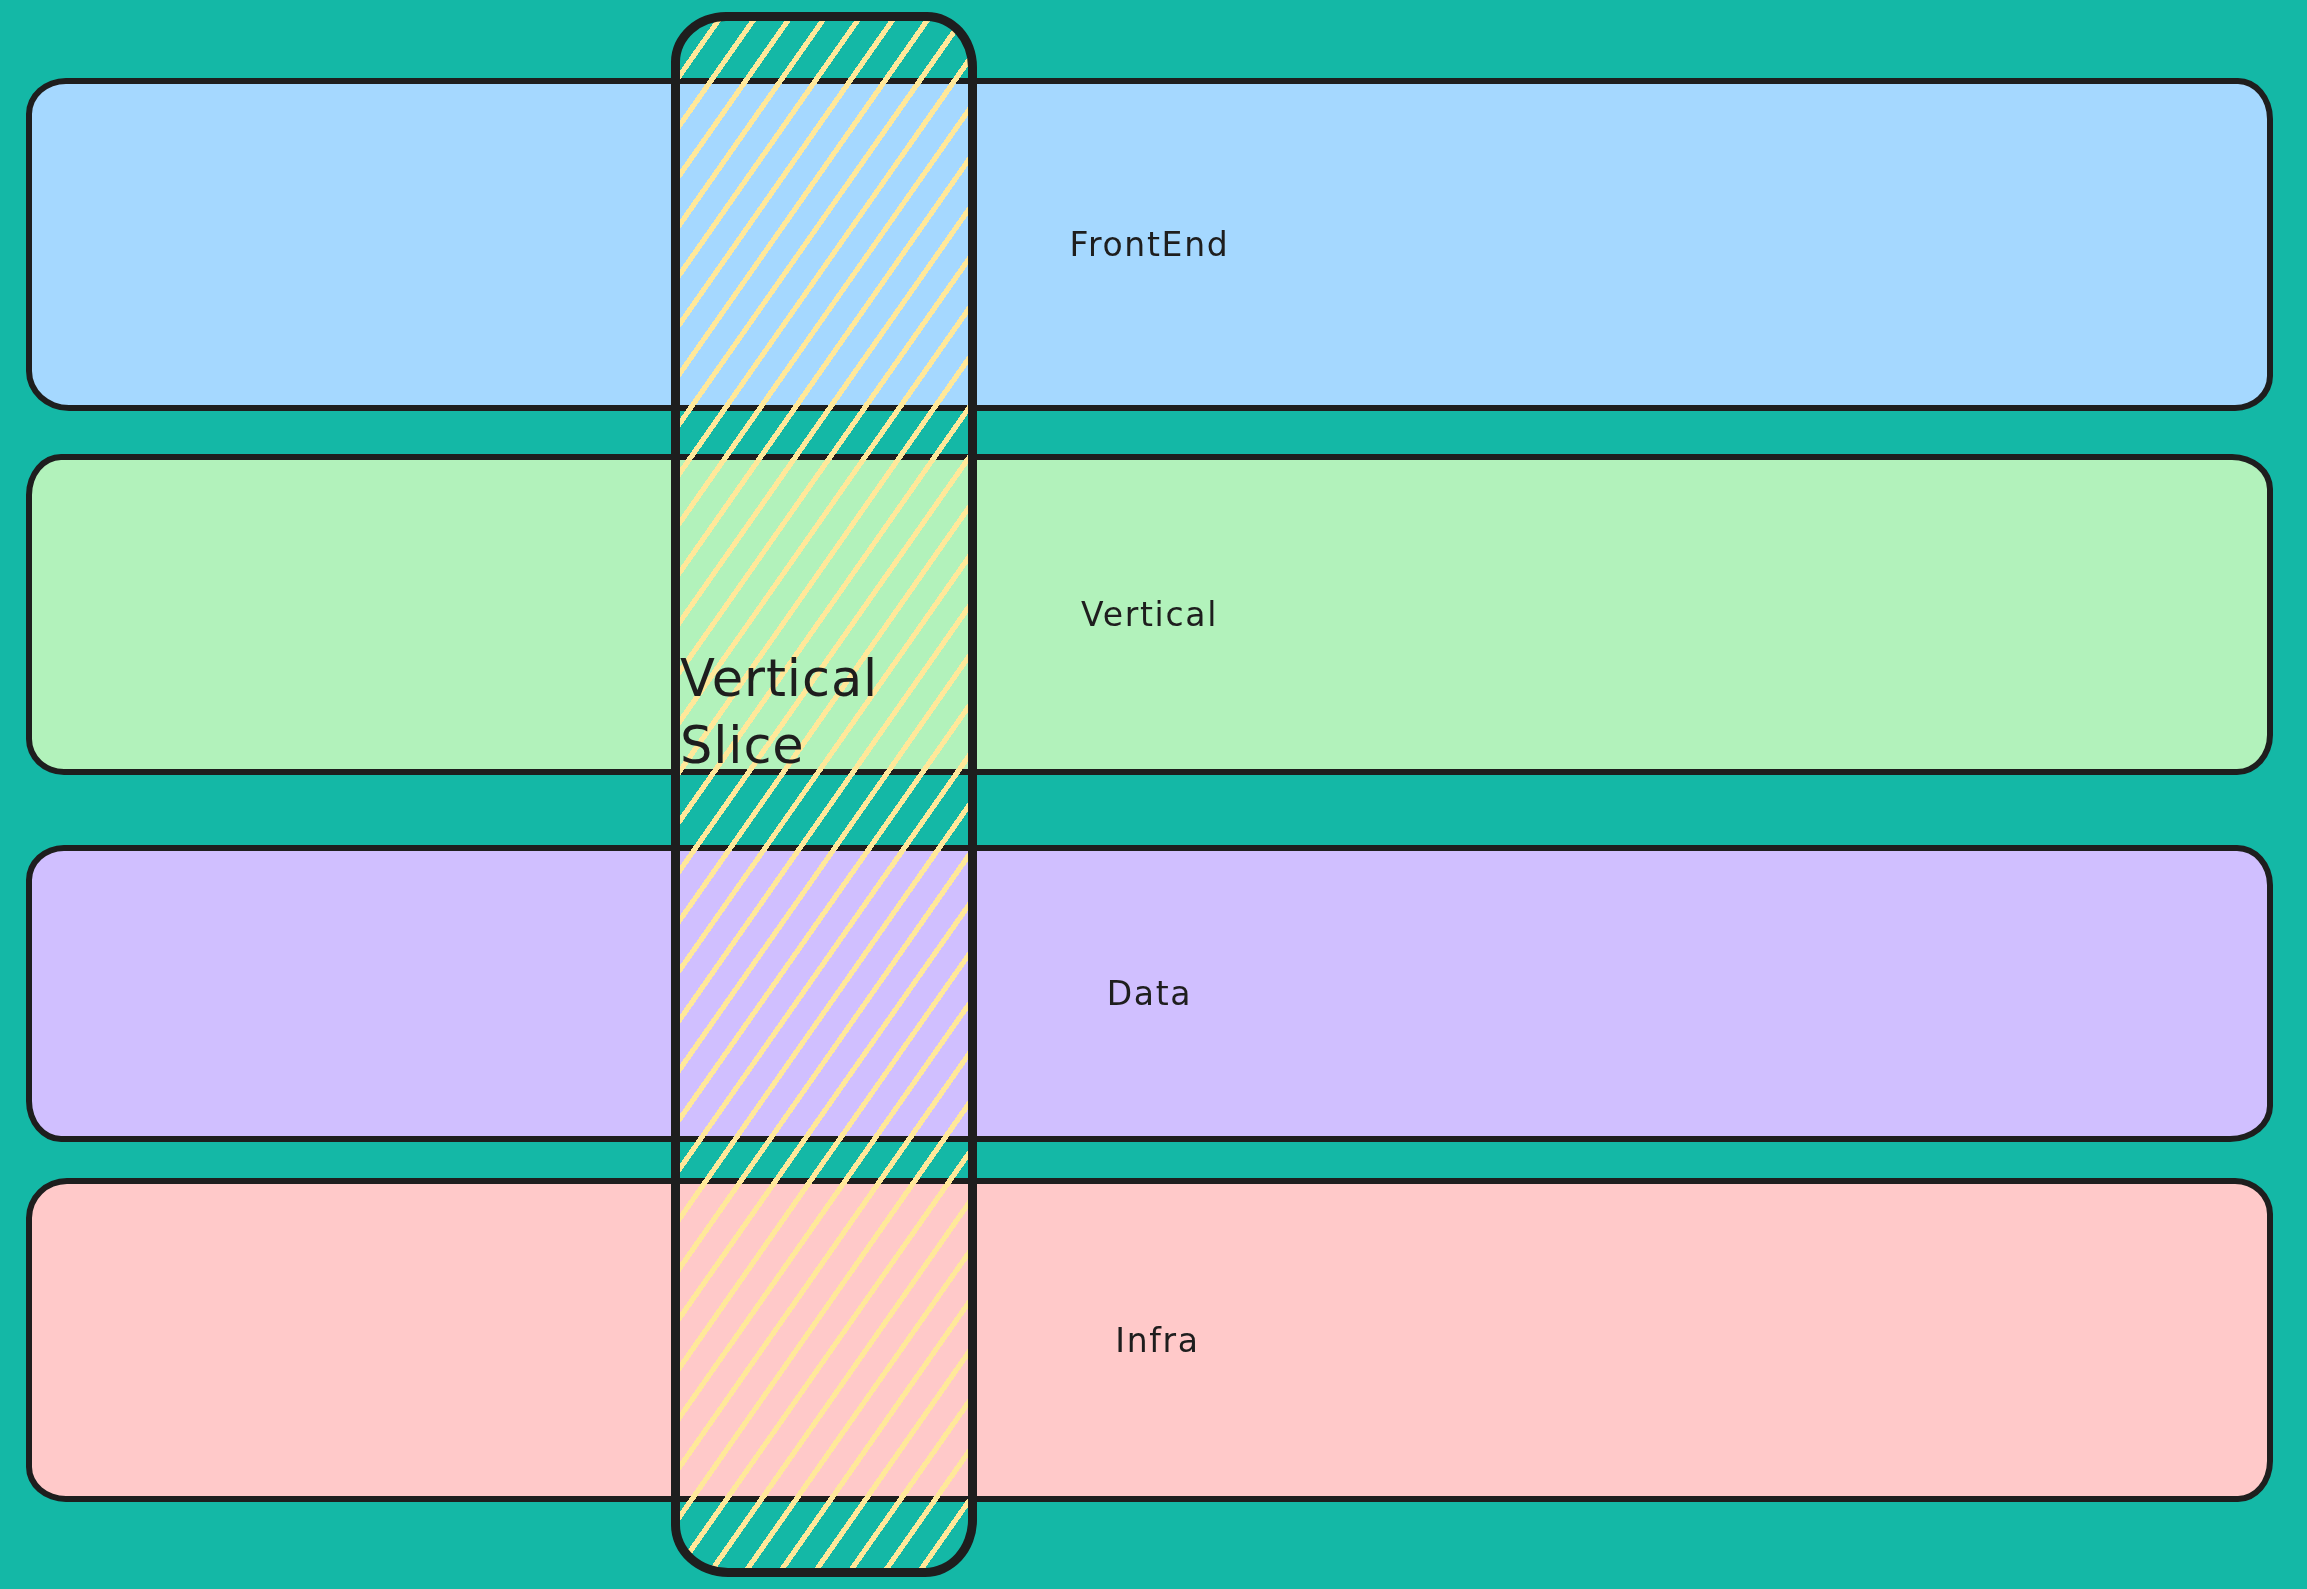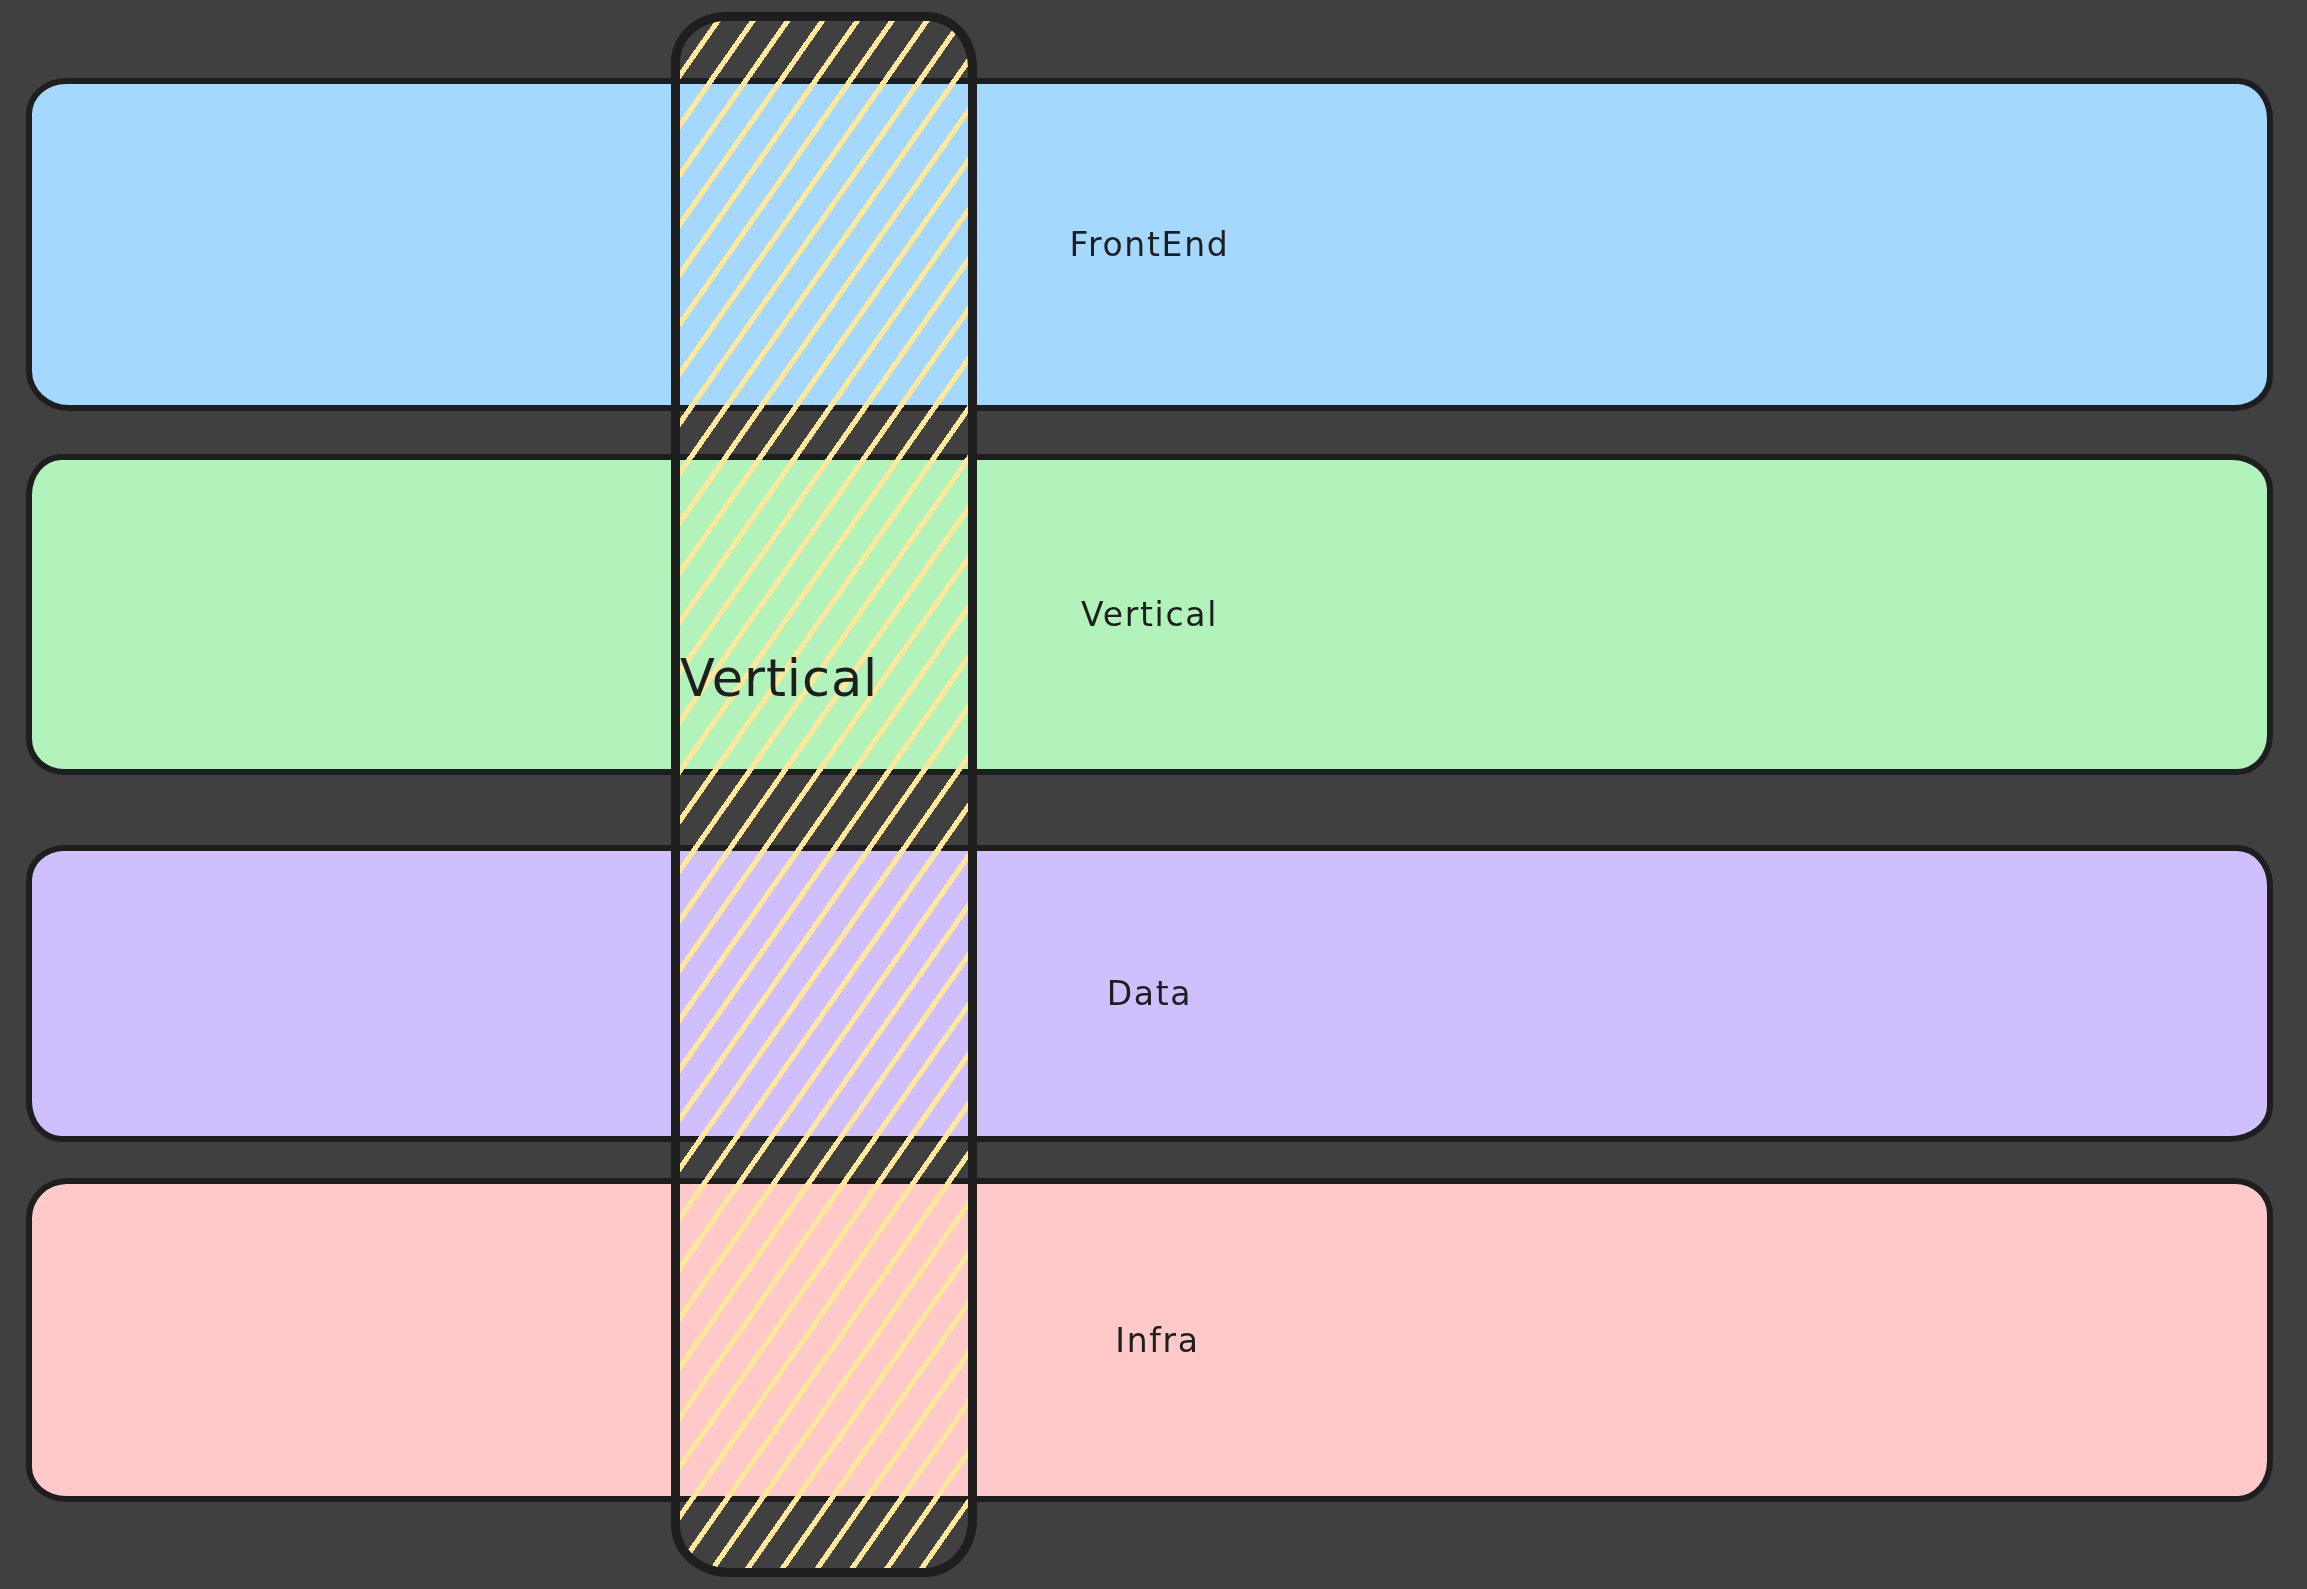--- a/index.html
+++ b/index.html
@@ -4,21 +4,21 @@
 <style>
   html, body {
     margin: 0;
     padding: 0;
     background: #ffffff;
   }
   .canvas {
     position: relative;
     width: 2307px;
     height: 1590px;
-    background: #404040;
+    background: #14b8a6;
     overflow: hidden;
     font-family: "DejaVu Sans", sans-serif;
     color: #1e1e1e;
   }
 
   
   .layer-bar {
     position: absolute;
     left: 26px;
     width: 2247px;
@@ -90,17 +90,18 @@
     <span class="layer-label">Data</span>
   </div>
 
   <div class="layer-bar r4" id="bar-infra" style="background: rgb(255, 201, 201); border-color: rgb(30, 30, 30); padding-left: 16px;">
     <span class="layer-label">Infra</span>
   </div>
 
   <div class="vertical-slice" id="vertical-slice" style="border-color: rgb(30, 30, 30); background: repeating-linear-gradient(125deg, rgb(255, 232, 154) 0px, rgb(255, 232, 154) 5.2px, transparent 5.2px, transparent 28.5px);">
     <div class="slice-label">
       <div>Vertical</div>
+      <div>Slice</div>
     </div>
   </div>
 
 </div>
 
 
 </body></html>

